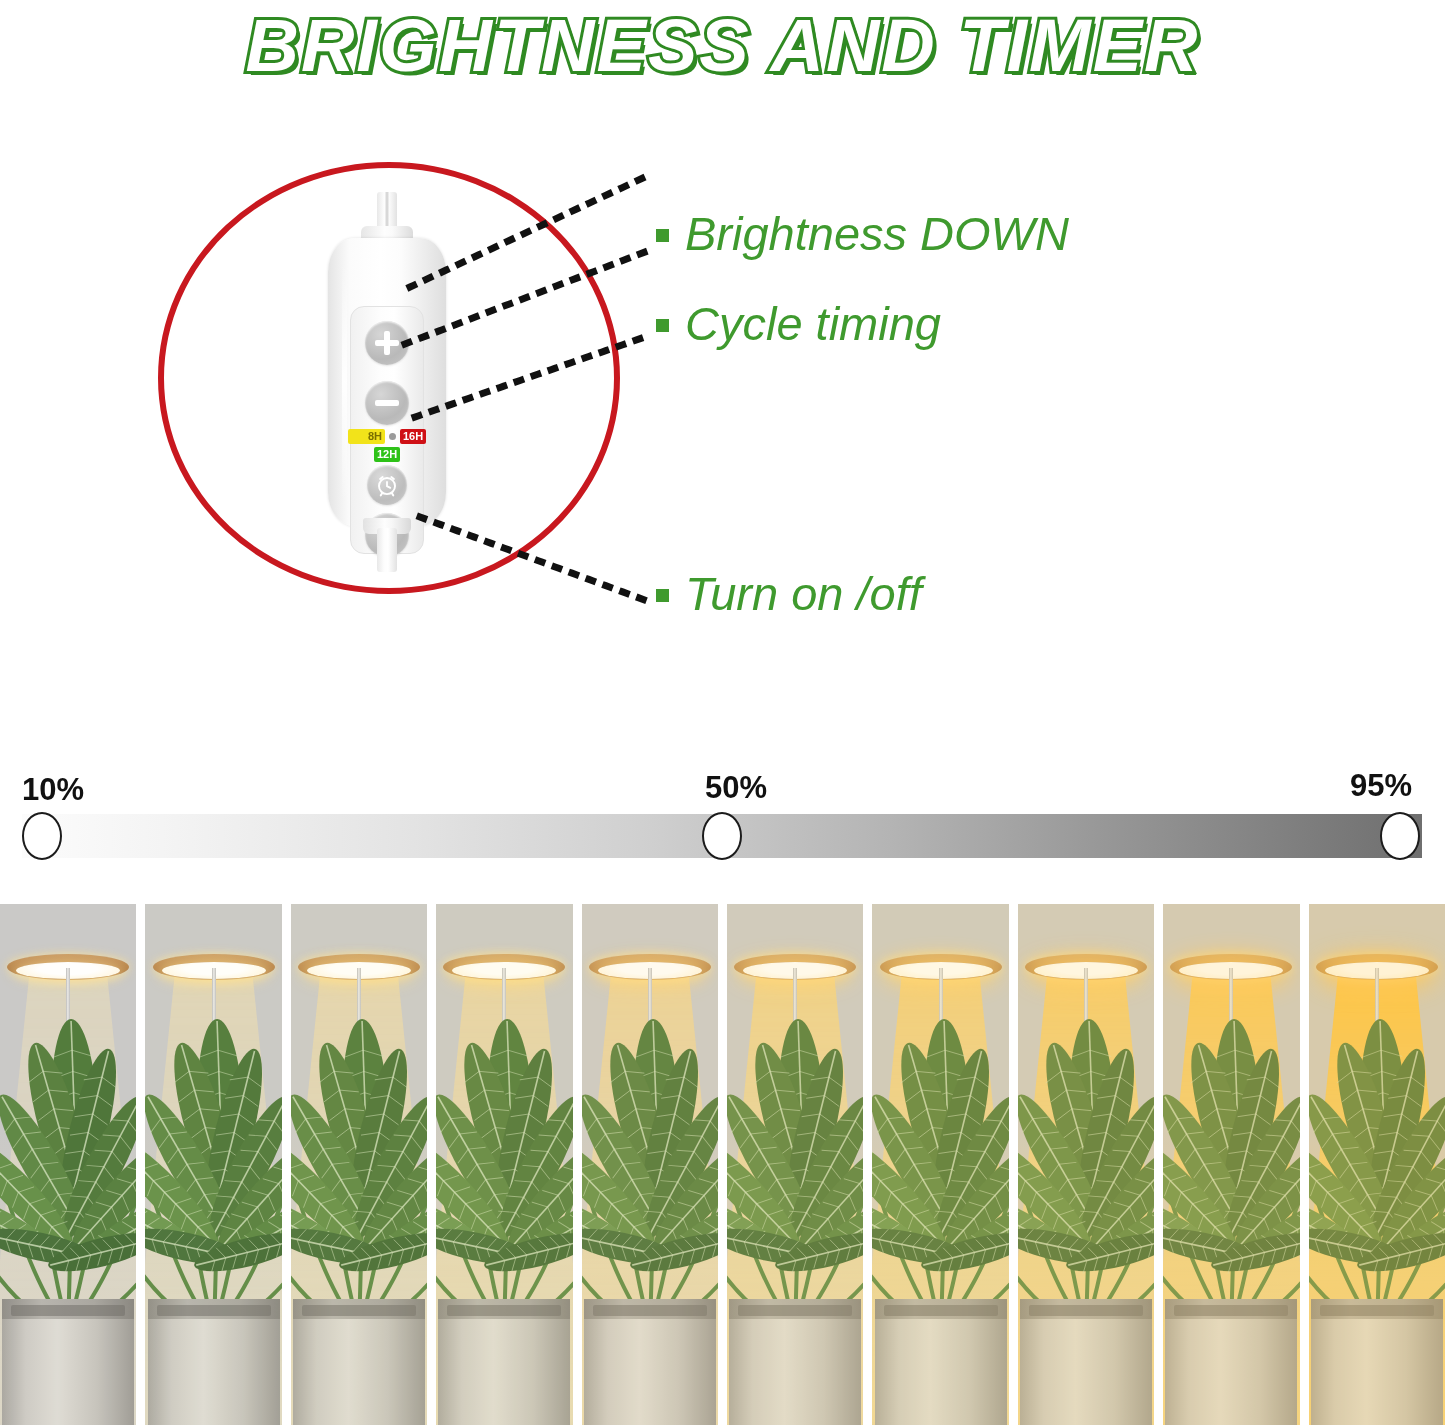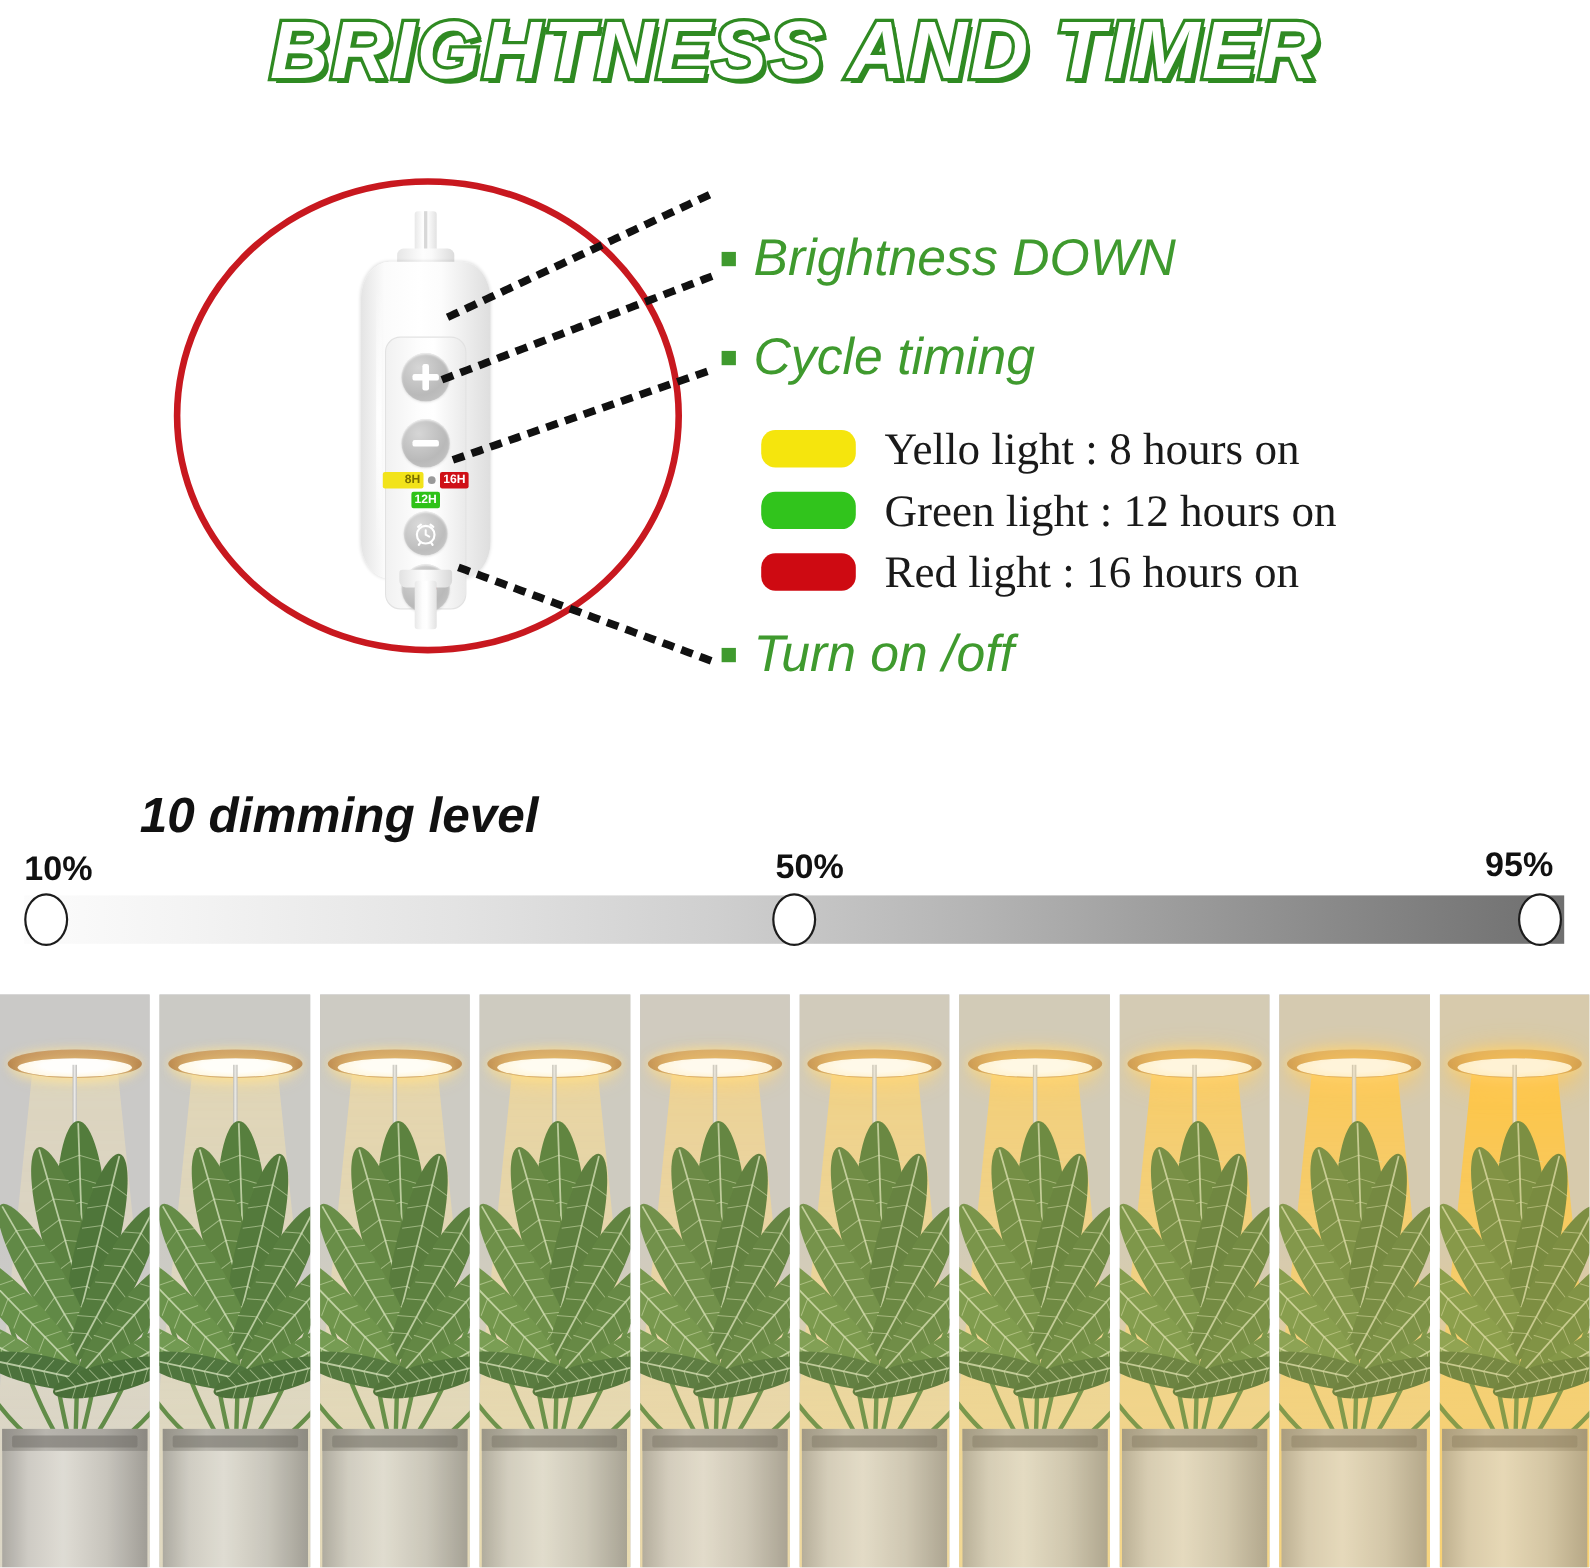--- a/index.html
+++ b/index.html
@@ -396,44 +396,29 @@
   <div class="call-item c3">
     <span class="bullet"></span>
     <span class="call-text">Cycle timing</span>
   </div>
 
   <div class="call-item c2">
     <span class="bullet"></span>
     <span class="call-text">Brightness DOWN</span>
   </div>
 
-  <div class="legend">
-    <div class="legend-row">
-      <span class="swatch sw-yellow"></span>
-      <span class="legend-text">Yello light : 8 hours on</span>
-    </div>
-    <div class="legend-row">
-      <span class="swatch sw-green"></span>
-      <span class="legend-text">Green light : 12 hours on</span>
-    </div>
-    <div class="legend-row">
-      <span class="swatch sw-red"></span>
-      <span class="legend-text">Red light : 16 hours on</span>
-    </div>
-  </div>
 
   <div class="call-item c4">
     <span class="bullet"></span>
     <span class="call-text">Turn on /off</span>
   </div>
 
 </div>
 
 <div class="dim-section">
-  <div class="dim-title">10 dimming level</div>
 
   <div class="pct p10">10%</div>
   <div class="pct p50">50%</div>
   <div class="pct p100">95%</div>
 
   <div class="slider-wrap">
     <div class="slider-track"></div>
     <div class="handle h10"></div>
     <div class="handle h50"></div>
     <div class="handle h100"></div>

